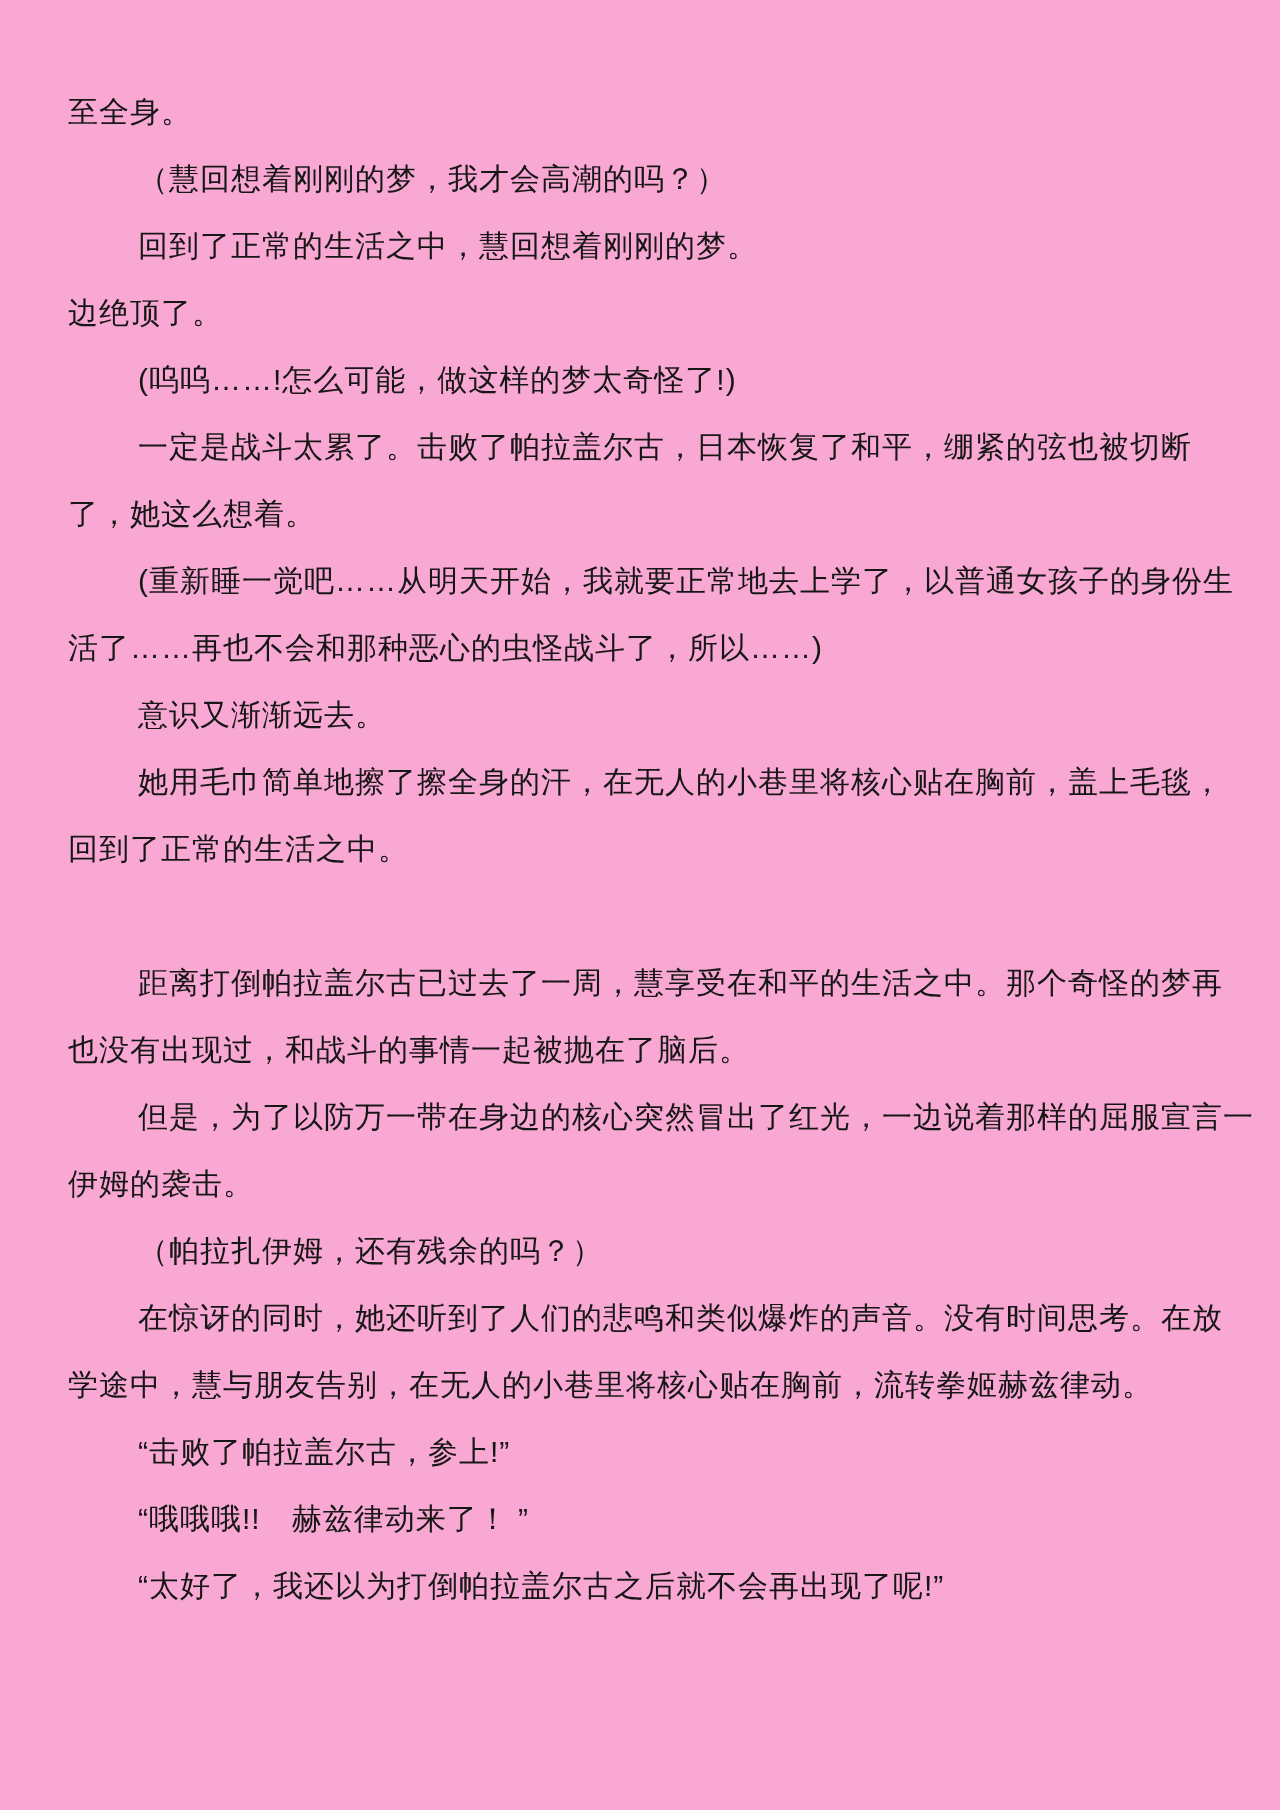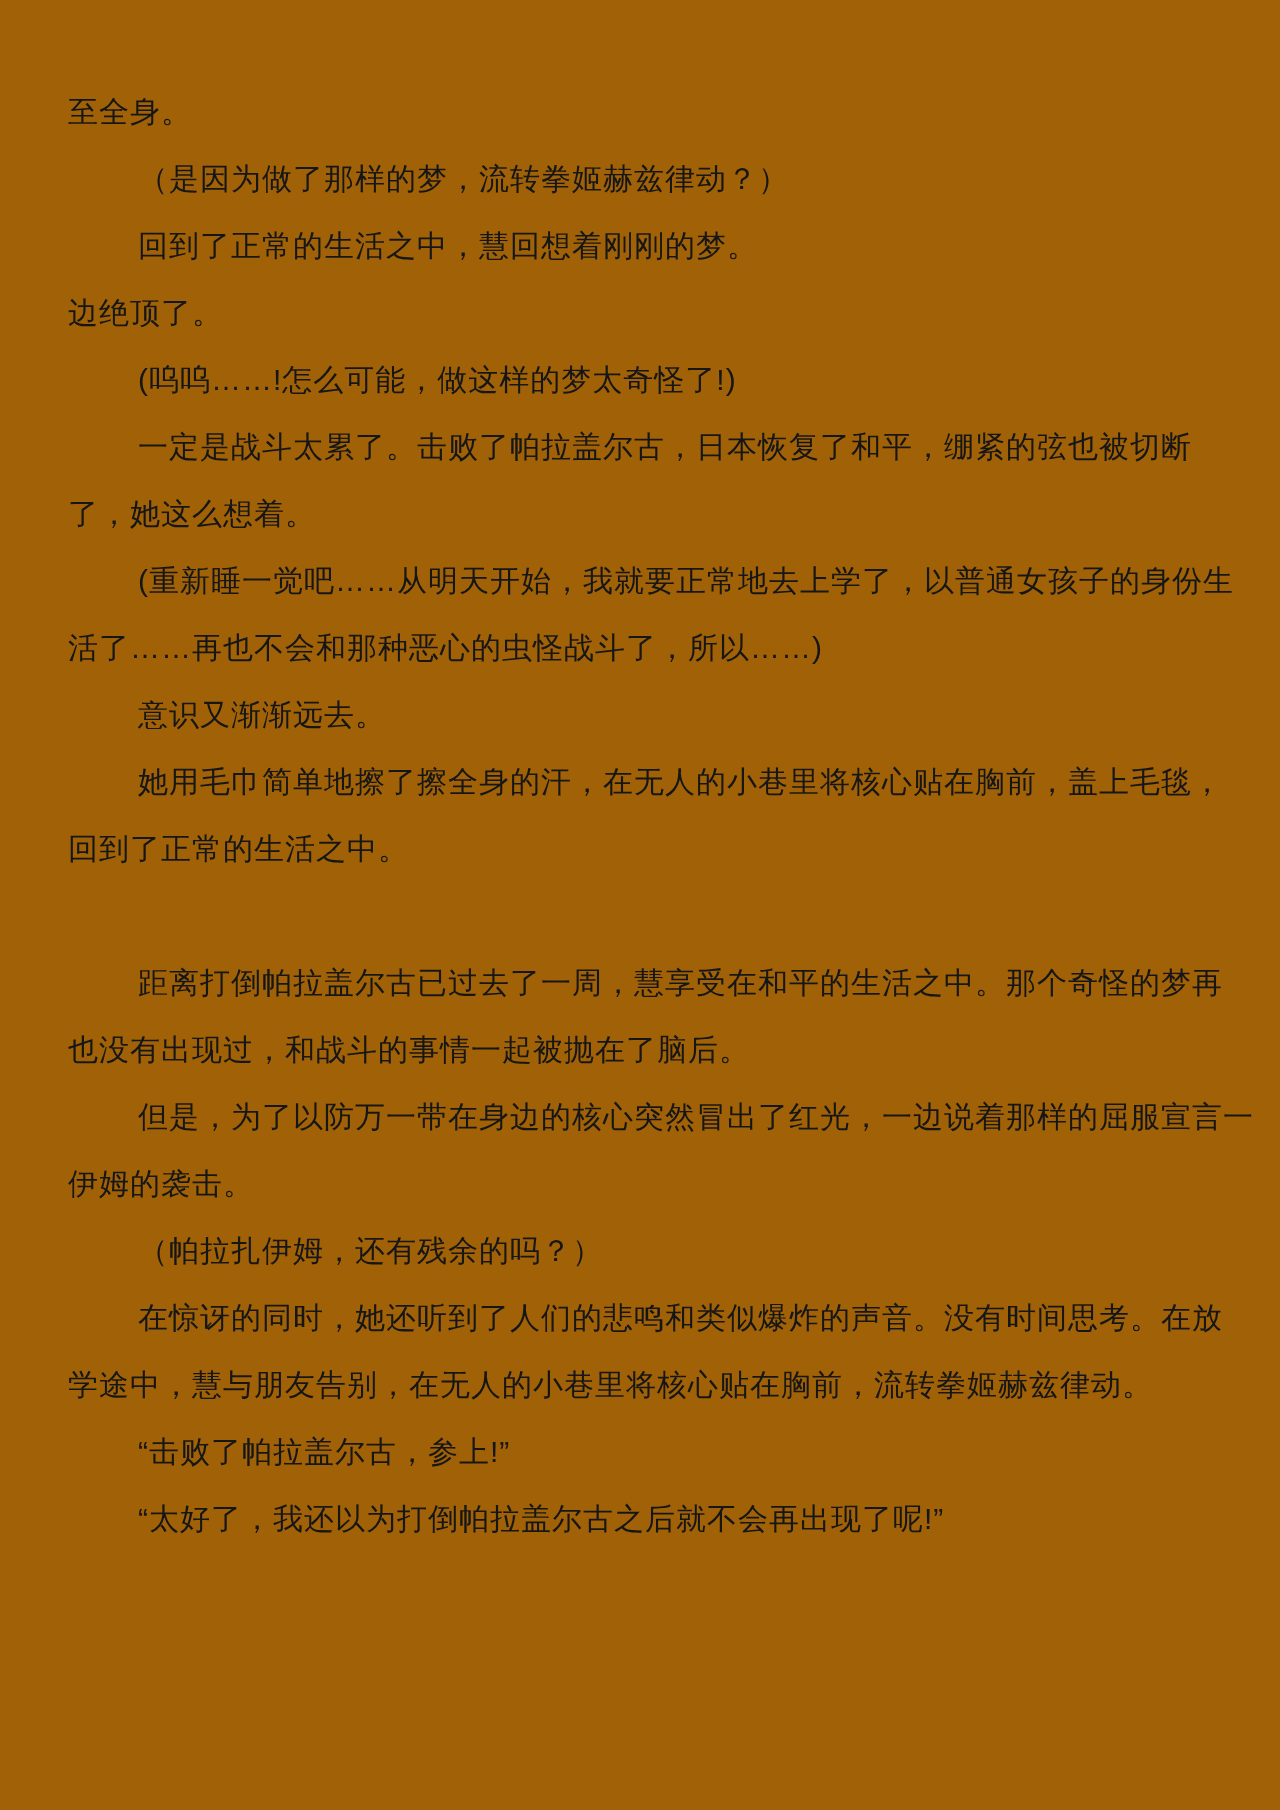--- a/index.html
+++ b/index.html
@@ -10,55 +10,56 @@
   body {
     width: 1280px;
     height: 1810px;
     font-family: "Liberation Sans", sans-serif;
   }
   .page {
     box-sizing: border-box;
     width: 1280px;
     height: 1810px;
     padding: 78px 55px 0 68px;
-    background: #a16207;
+    background: #f9a8d4;
     color: #161616;
     overflow: hidden;
   }
   .line {
     height: 67px;
     line-height: 67px;
     font-size: 30px;
     letter-spacing: 1px;
     white-space: nowrap;
     font-weight: 400;
   }
   .indent {
     padding-left: 70px;
   }
 </style>
 </head>
 <body>
 
 <div class="page">
   <div class="line">至全身。</div>
-  <div class="line indent">（是因为做了那样的梦，流转拳姬赫兹律动？）</div>
+  <div class="line indent">（慧回想着刚刚的梦，我才会高潮的吗？）</div>
   <div class="line indent">回到了正常的生活之中，慧回想着刚刚的梦。</div>
   <div class="line">边绝顶了。</div>
   <div class="line indent">(呜呜……!怎么可能，做这样的梦太奇怪了!)</div>
   <div class="line indent">一定是战斗太累了。击败了帕拉盖尔古，日本恢复了和平，绷紧的弦也被切断</div>
   <div class="line">了，她这么想着。</div>
   <div class="line indent">(重新睡一觉吧……从明天开始，我就要正常地去上学了，以普通女孩子的身份生</div>
   <div class="line">活了……再也不会和那种恶心的虫怪战斗了，所以……)</div>
   <div class="line indent">意识又渐渐远去。</div>
   <div class="line indent">她用毛巾简单地擦了擦全身的汗，在无人的小巷里将核心贴在胸前，盖上毛毯，</div>
   <div class="line">回到了正常的生活之中。</div>
   <div class="line"></div>
   <div class="line indent">距离打倒帕拉盖尔古已过去了一周，慧享受在和平的生活之中。那个奇怪的梦再</div>
   <div class="line">也没有出现过，和战斗的事情一起被抛在了脑后。</div>
   <div class="line indent">但是，为了以防万一带在身边的核心突然冒出了红光，一边说着那样的屈服宣言一</div>
   <div class="line">伊姆的袭击。</div>
   <div class="line indent">（帕拉扎伊姆，还有残余的吗？）</div>
   <div class="line indent">在惊讶的同时，她还听到了人们的悲鸣和类似爆炸的声音。没有时间思考。在放</div>
   <div class="line">学途中，慧与朋友告别，在无人的小巷里将核心贴在胸前，流转拳姬赫兹律动。</div>
   <div class="line indent">“击败了帕拉盖尔古，参上!”</div>
+  <div class="line indent">“哦哦哦!!　赫兹律动来了！ ”</div>
   <div class="line indent">“太好了，我还以为打倒帕拉盖尔古之后就不会再出现了呢!”</div>
 </div>
 
 </body></html>

